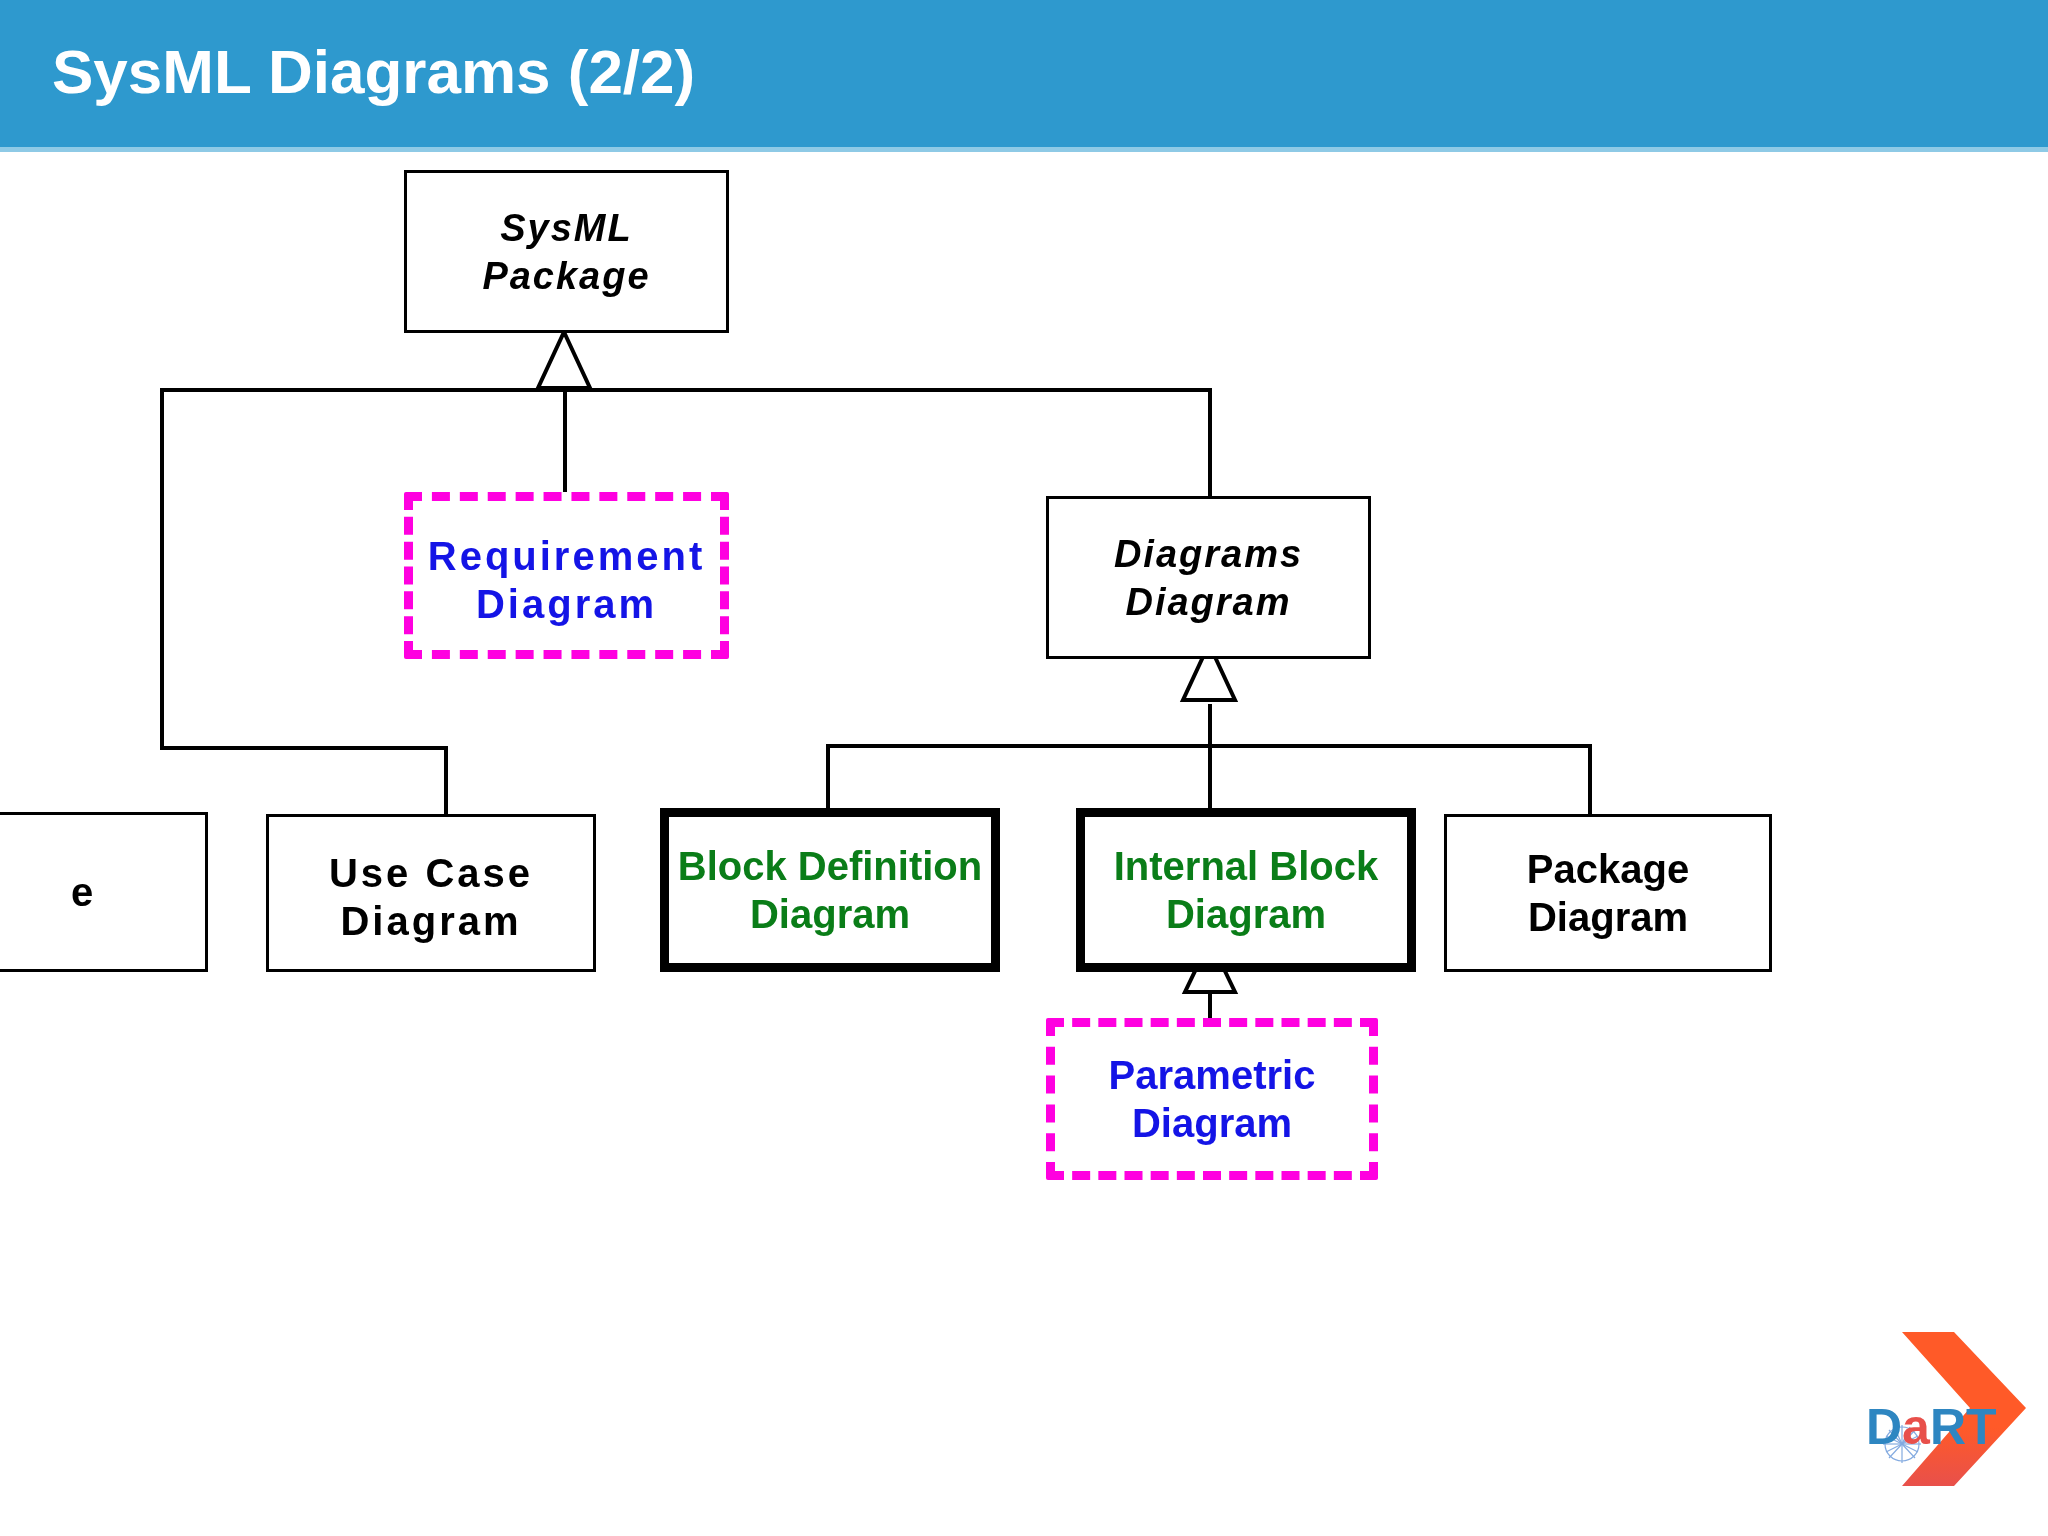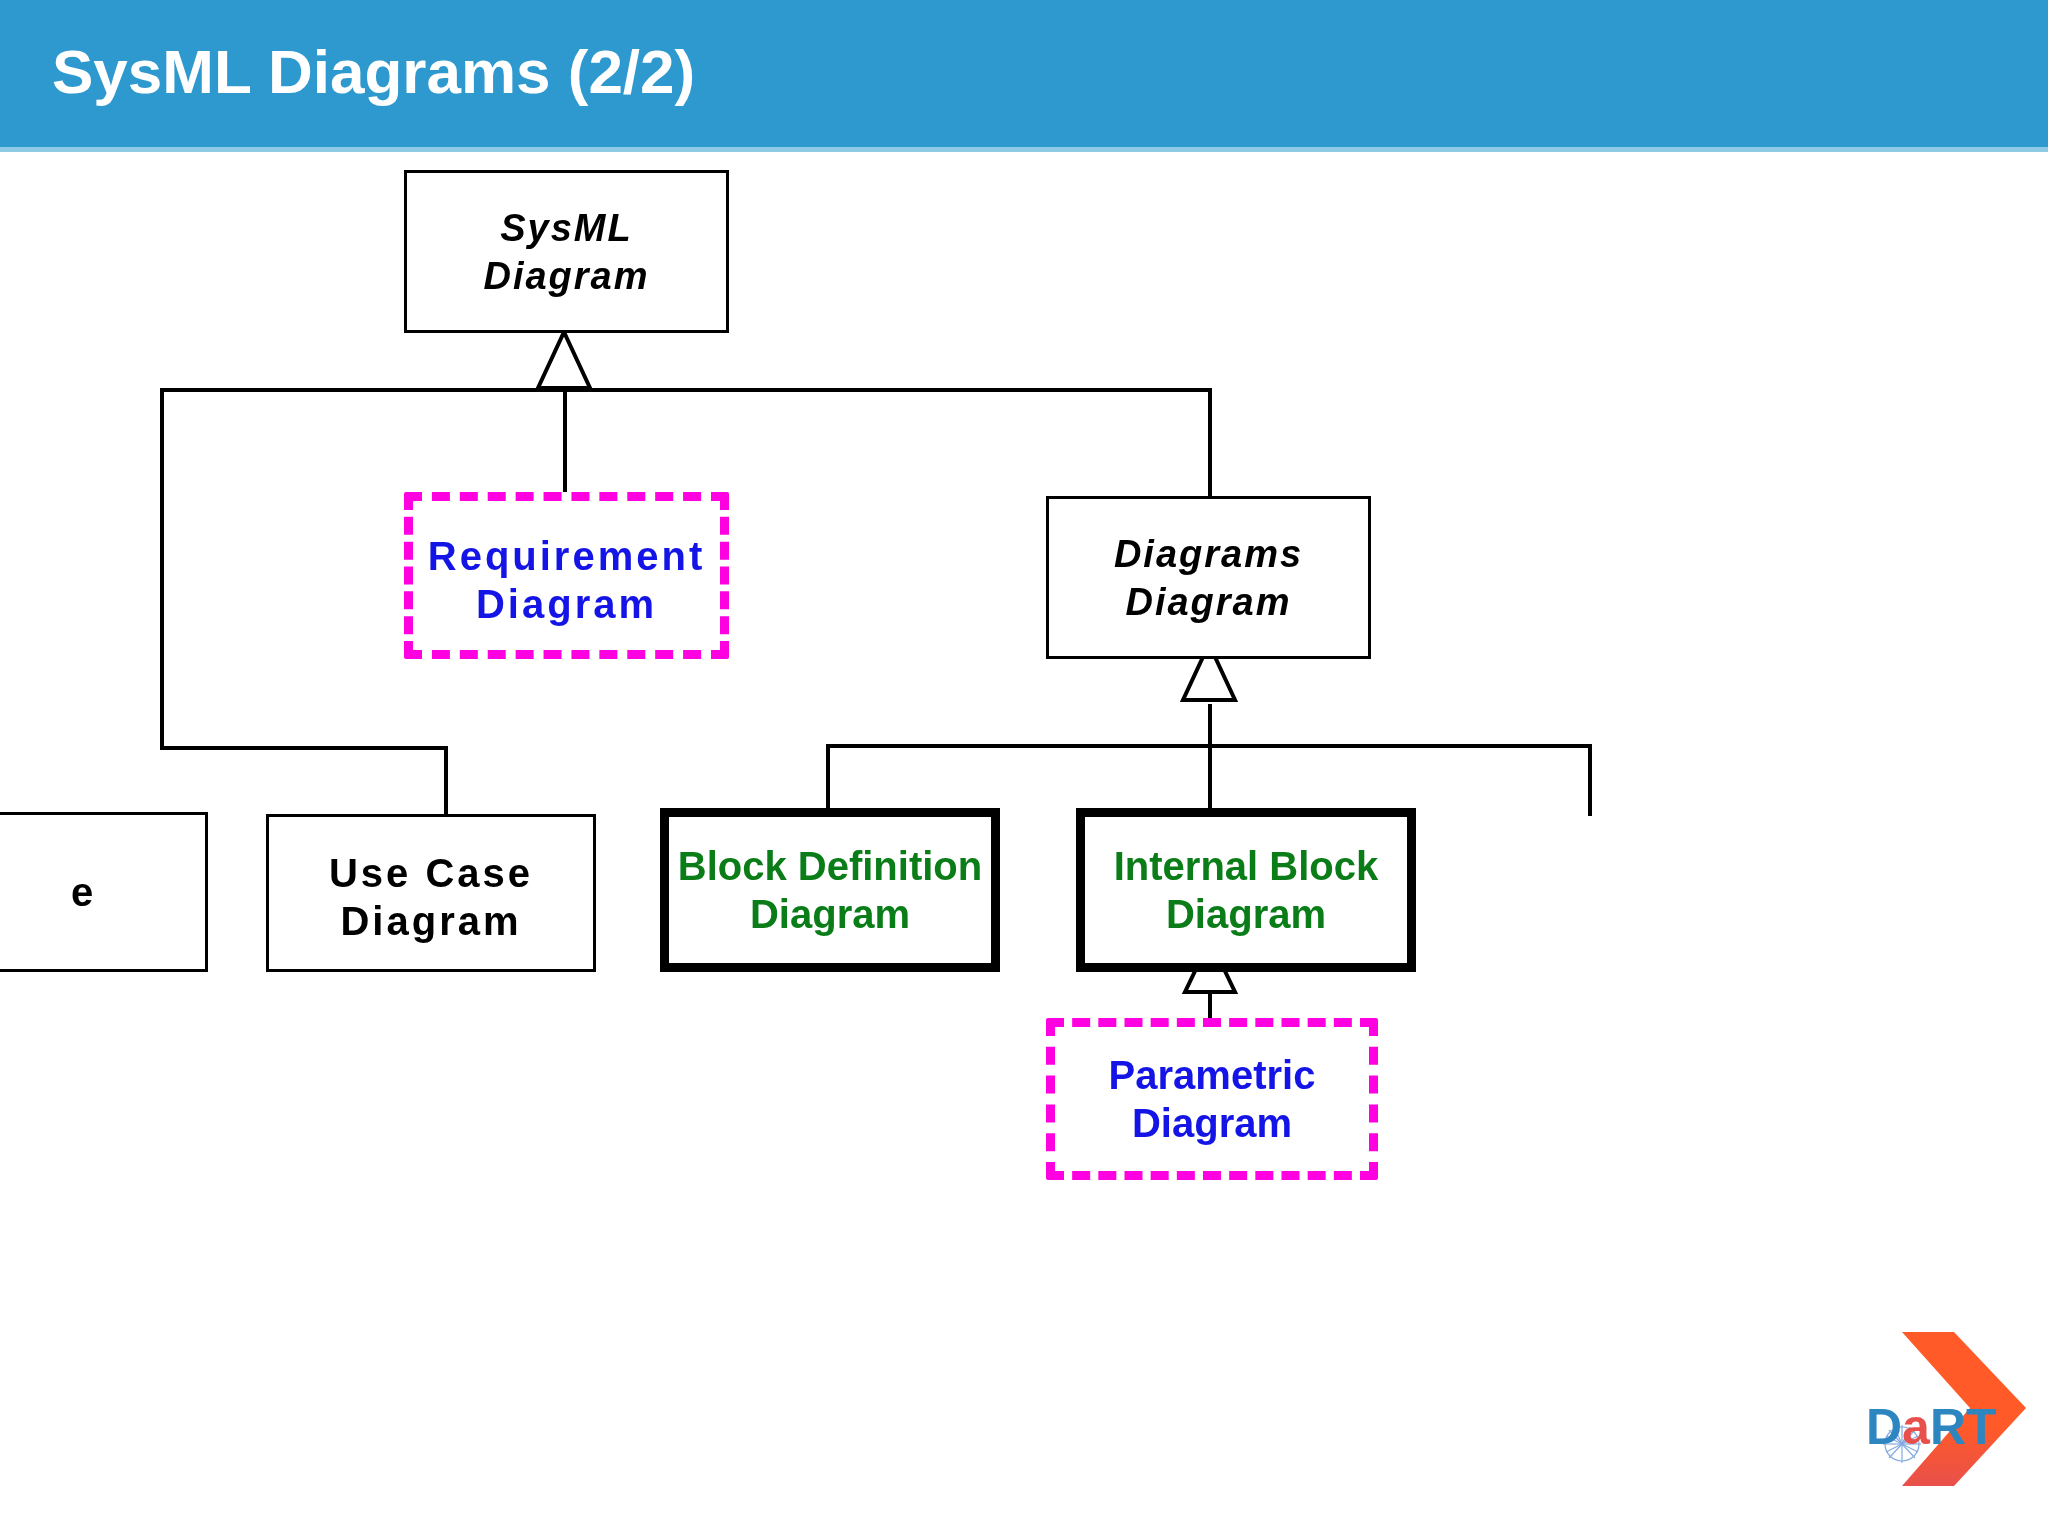--- a/index.html
+++ b/index.html
@@ -169,21 +169,21 @@
   <div class="line vline" style="left:1208px; top:592px; height:72px;"></div>
   <div class="line vline" style="left:1588px; top:592px; height:72px;"></div>
 
   <div class="line vline" style="left:1208px; top:838px; height:34px;"></div>
   <svg class="gen-triangle" style="left:1181px; top:786px;" width="58" height="58" viewBox="0 0 58 58">
     <polygon points="29,2 54,54 4,54" fill="#ffffff" stroke="#000000" stroke-width="4"></polygon>
   </svg>
 
   <div class="node plain" style="left:404px; top:18px; width:325px; height:163px;">
     <span class="label txt-italic">SysML
-Diagram</span>
+Package</span>
   </div>
 
   <div class="node dashed-magenta" style="left:404px; top:340px; width:325px; height:167px;">
     <span class="label txt-blue ls-wide">Requirement
 Diagram</span>
   </div>
 
   <div class="node plain" style="left:1046px; top:344px; width:325px; height:163px;">
     <span class="label txt-italic">Diagrams
 Diagram</span>
@@ -201,20 +201,23 @@
   <div class="node thick" style="left:660px; top:656px; width:340px; height:164px;">
     <span class="label txt-green">Block    Definition
 Diagram</span>
   </div>
 
   <div class="node thick" style="left:1044px; top:656px; width:340px; height:164px;margin-left:32px;">
     <span class="label txt-green">Internal   Block
 Diagram</span>
   </div>
 
+  <div class="node plain" style="left:1444px; top:662px; width:328px; height:158px;">
+    <span class="label txt-black">Package   Diagram</span>
+  </div>
 
   <div class="node dashed-magenta" style="left:1046px; top:866px; width:332px; height:162px;">
     <span class="label txt-blue">Parametric
 Diagram</span>
   </div>
 
 </div>
 
 <div id="dart-logo">
   <svg width="186" height="178" viewBox="0 0 186 178">

